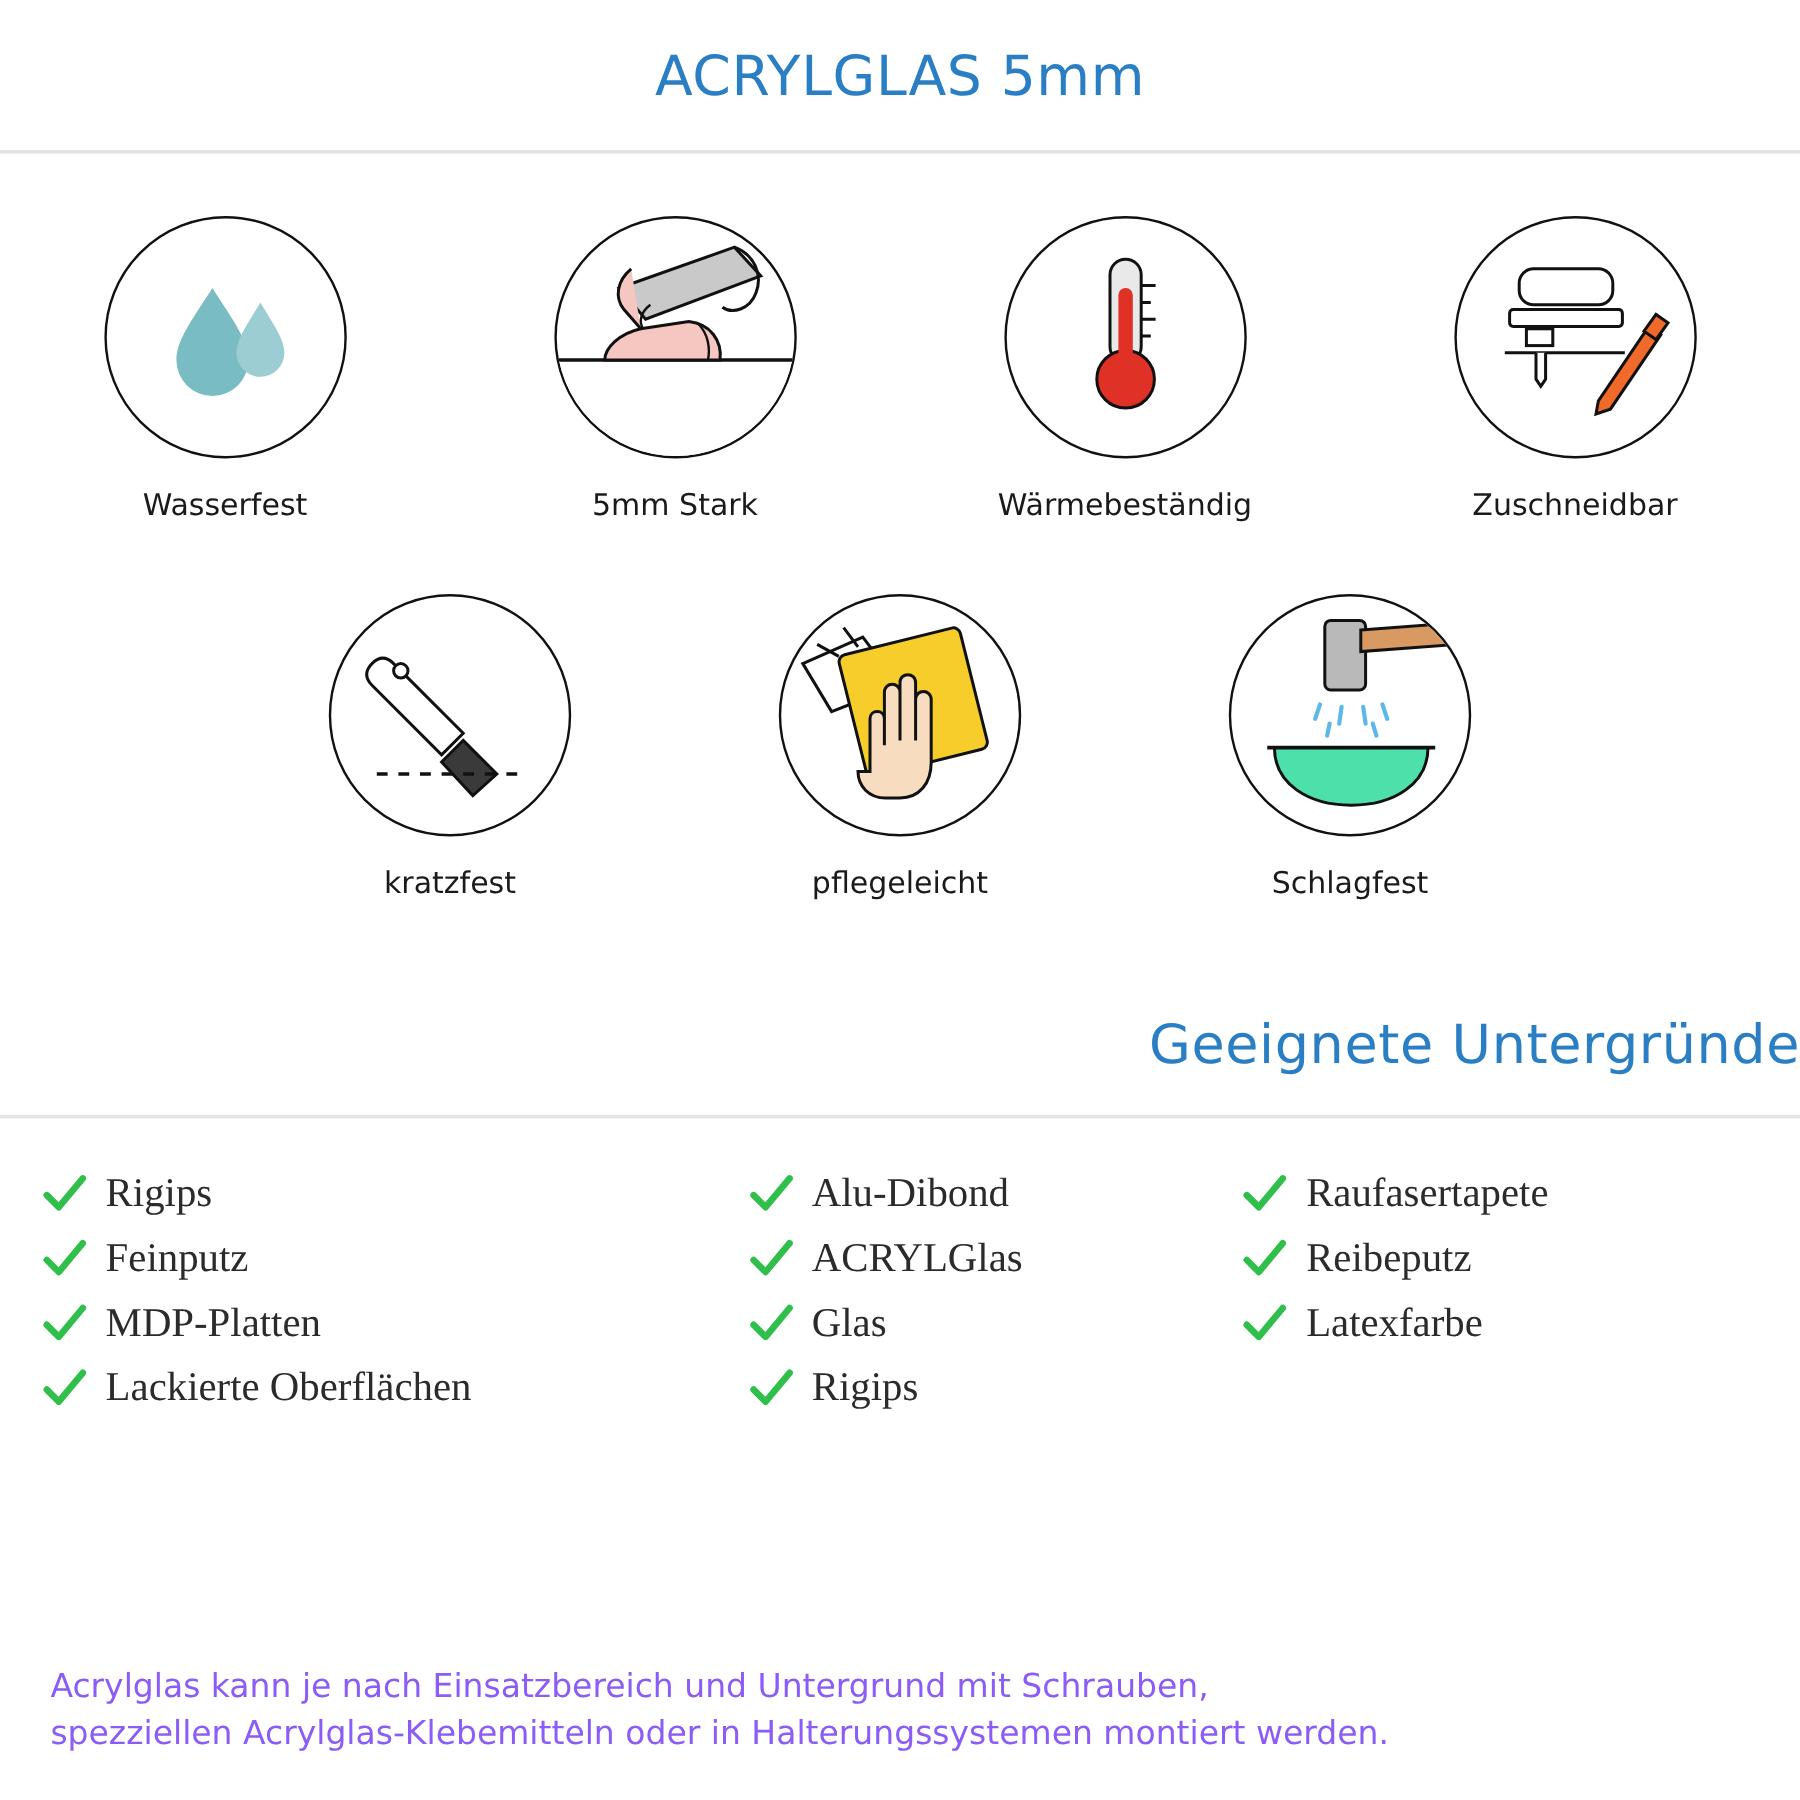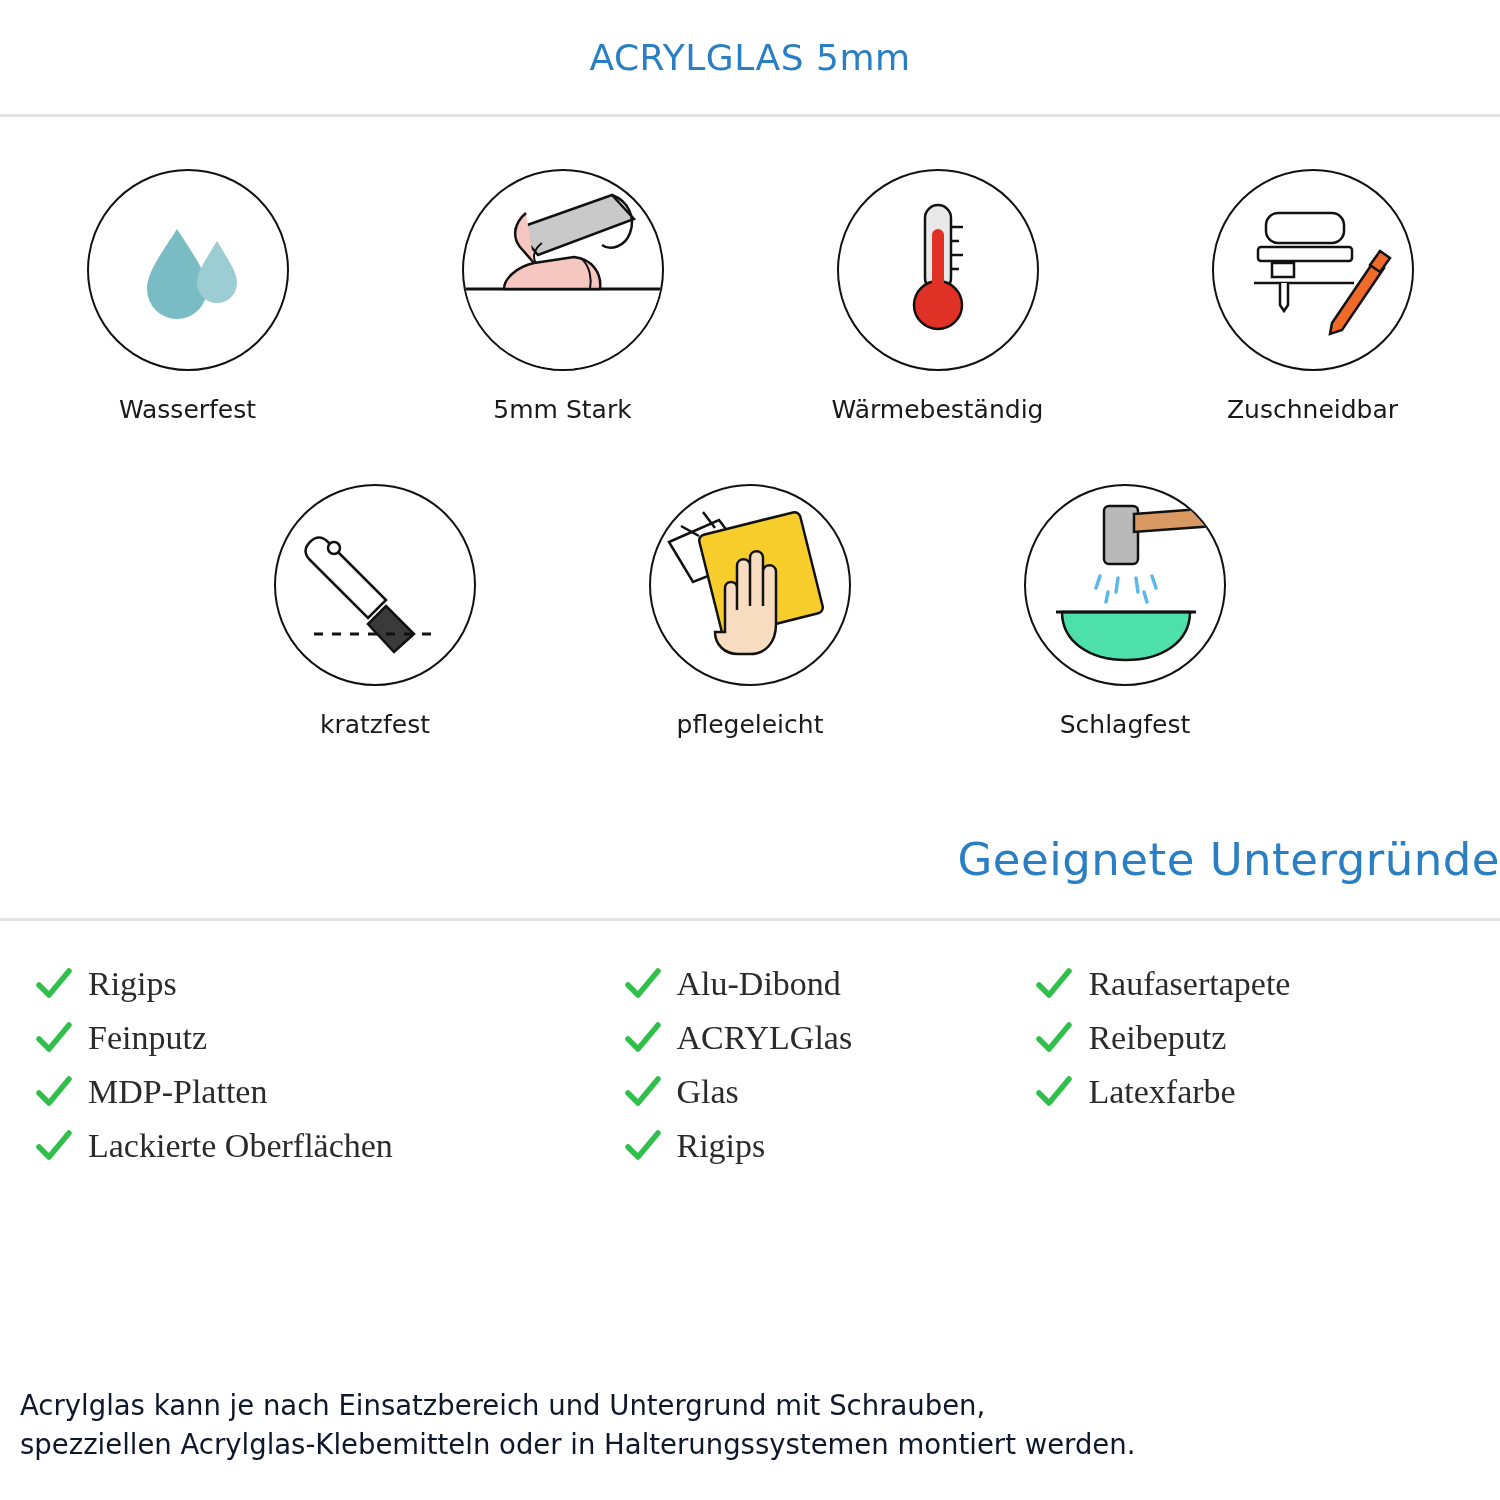--- a/index.html
+++ b/index.html
@@ -21,21 +21,21 @@
     position: relative;
     box-sizing: border-box;
   }
 
   
   .title-wrap {
     padding-top: 38px;
     text-align: center;
   }
   .main-title {
-    font-size: 36px;
+    font-size: 46px;
     color: #2a7fc4;
     letter-spacing: 0.5px;
     font-weight: 400;
     line-height: 1.1;
   }
   .rule {
     height: 3px;
     background: #e3e3e3;
     margin: 36px 0 0 0;
     width: 100%;
@@ -115,24 +115,24 @@
   }
   .item-label {
     font-size: 34px;
     color: #2b2b2b;
     white-space: nowrap;
   }
 
   
   .footnote {
     position: absolute;
-    left: 20px;
+    left: 42px;
     right: 30px;
     bottom: 36px;
-    color: #0f172a;
+    color: #8b5cf6;
     font-size: 27.5px;
     line-height: 1.42;
   }
   .footnote div { white-space: nowrap; }
 </style>
 </head>
 <body>
 
 <div class="page">
 

